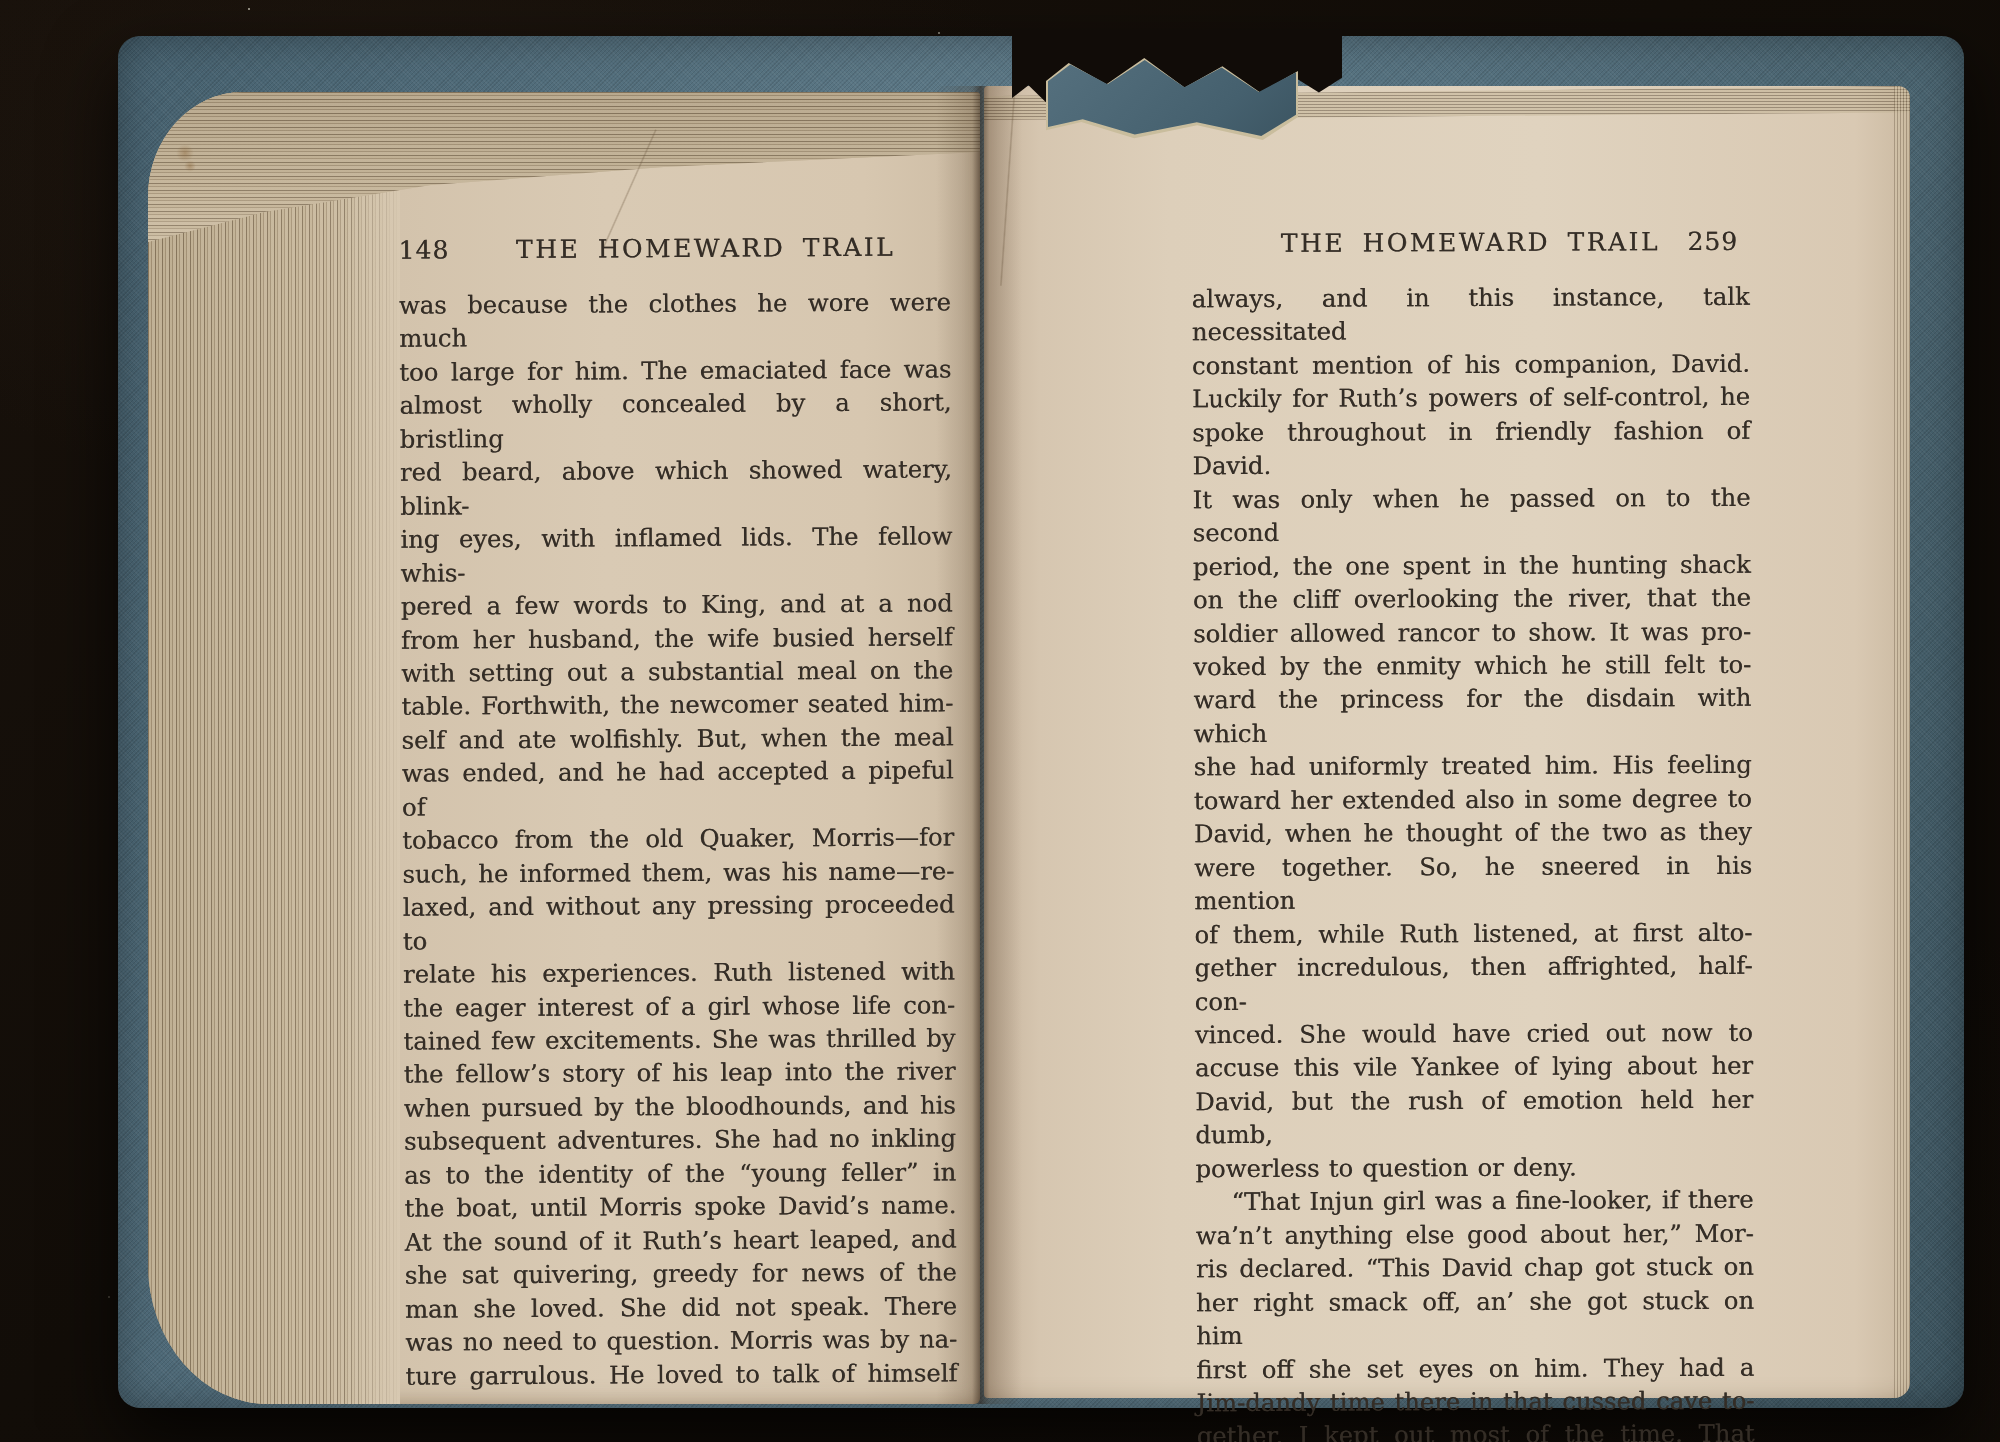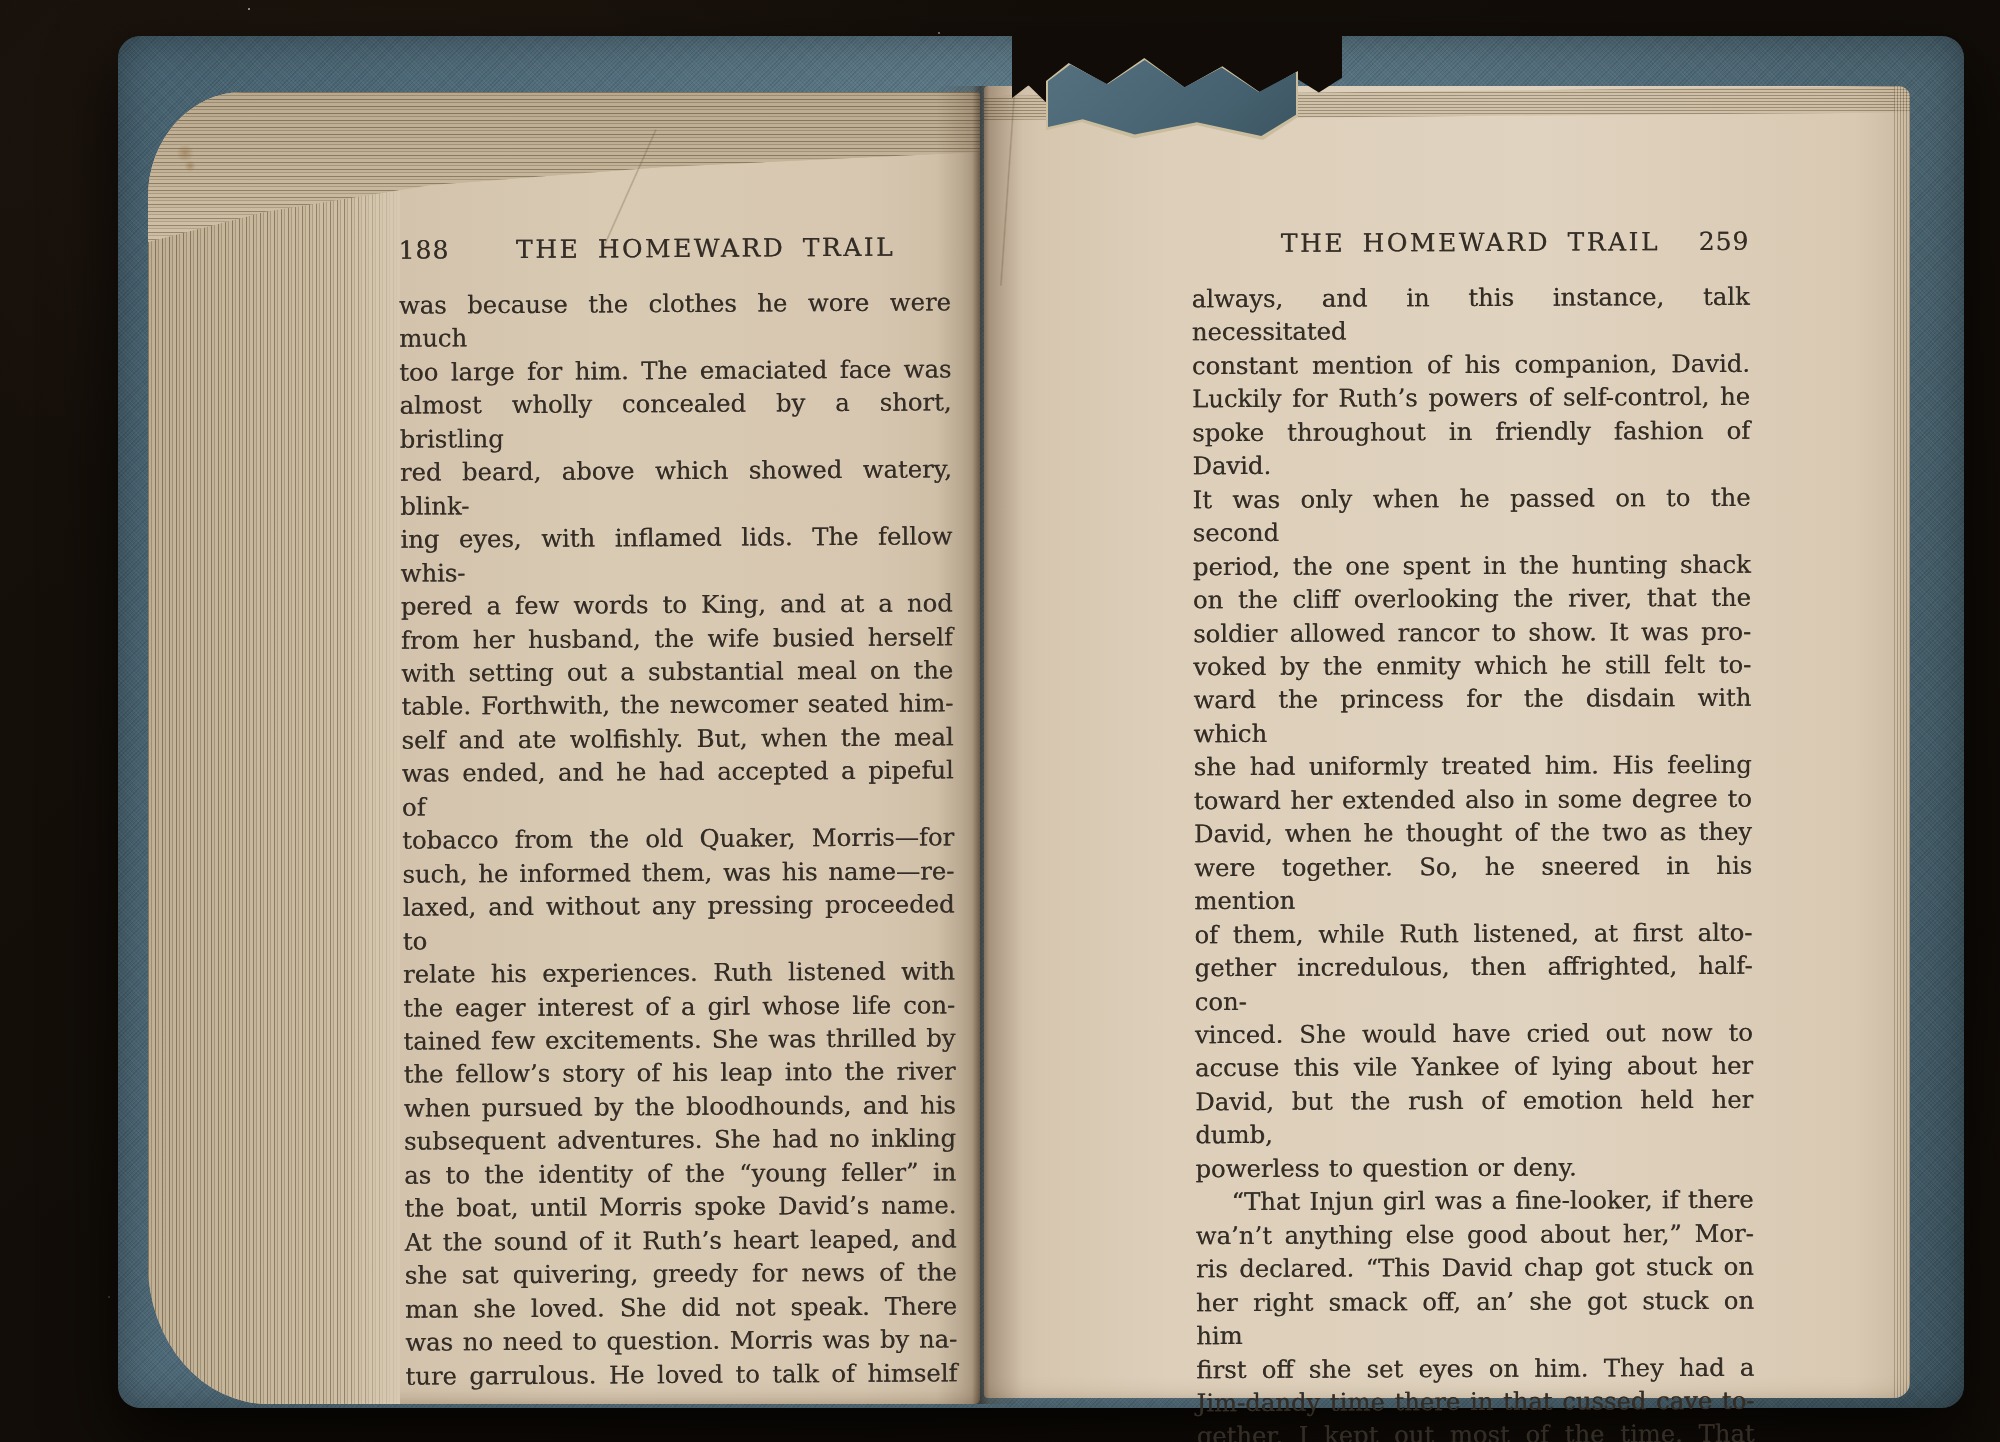--- a/index.html
+++ b/index.html
@@ -79,21 +79,21 @@
   }
   .dust{position:absolute;width:2px;height:2px;border-radius:50%;background:rgba(228,222,206,.8);
     box-shadow:690px 24px 0 rgba(228,222,206,.65), 1580px 96px 0 1px rgba(210,200,180,.3), -140px 1288px 0 rgba(210,200,180,.35);}
   
   .page-text{position:absolute;color:#342d26;text-shadow:.35px 0 0 rgba(52,45,38,.75);}
   .pt-left{left:402px;top:234px;width:552px;transform:rotate(-.35deg);}
   .pt-right{left:1194px;top:228px;width:558px;transform:rotate(-.25deg);}
   .running-head{display:flex;align-items:baseline;font-size:25px;letter-spacing:2.5px;word-spacing:7px;margin-bottom:24px;}
   .running-head .num{width:62px;letter-spacing:1px;}
   .running-head .title{flex:1;text-align:center;}
-  .pt-left .num{text-align:left;} .pt-right .num{text-align:right;}
+  .pt-left .num{text-align:left;} .pt-right .num{text-align:left;}
   .body{font-size:24.3px;line-height:33.45px;word-spacing:1.5px;}
   .line{text-align:justify;text-align-last:justify;white-space:normal;}
   .line.para-end{text-align-last:left;}
   .line.indent{text-indent:36px;}
 </style>
 </head>
 <body>
 
 <div class="stage">
 
@@ -116,21 +116,21 @@
   </div>
 
   <div class="gutter"></div>
 
   <div class="tear-dark"></div>
   <div class="tear-fray"></div>
   <div class="tear-cloth"></div>
 
   <div class="page-text pt-left">
     <div class="running-head">
-      <span class="num">188</span>
+      <span class="num">148</span>
       <span class="title">THE HOMEWARD TRAIL</span>
     </div>
     <div class="body" id="left-body">
         <div class="line">was because the clothes he wore were much</div>
         <div class="line">too large for him.  The emaciated face was</div>
         <div class="line">almost wholly concealed by a short, bristling</div>
         <div class="line">red beard, above which showed watery, blink-</div>
         <div class="line">ing eyes, with inflamed lids.  The fellow whis-</div>
         <div class="line">pered a few words to King, and at a nod</div>
         <div class="line">from her husband, the wife busied herself</div>

